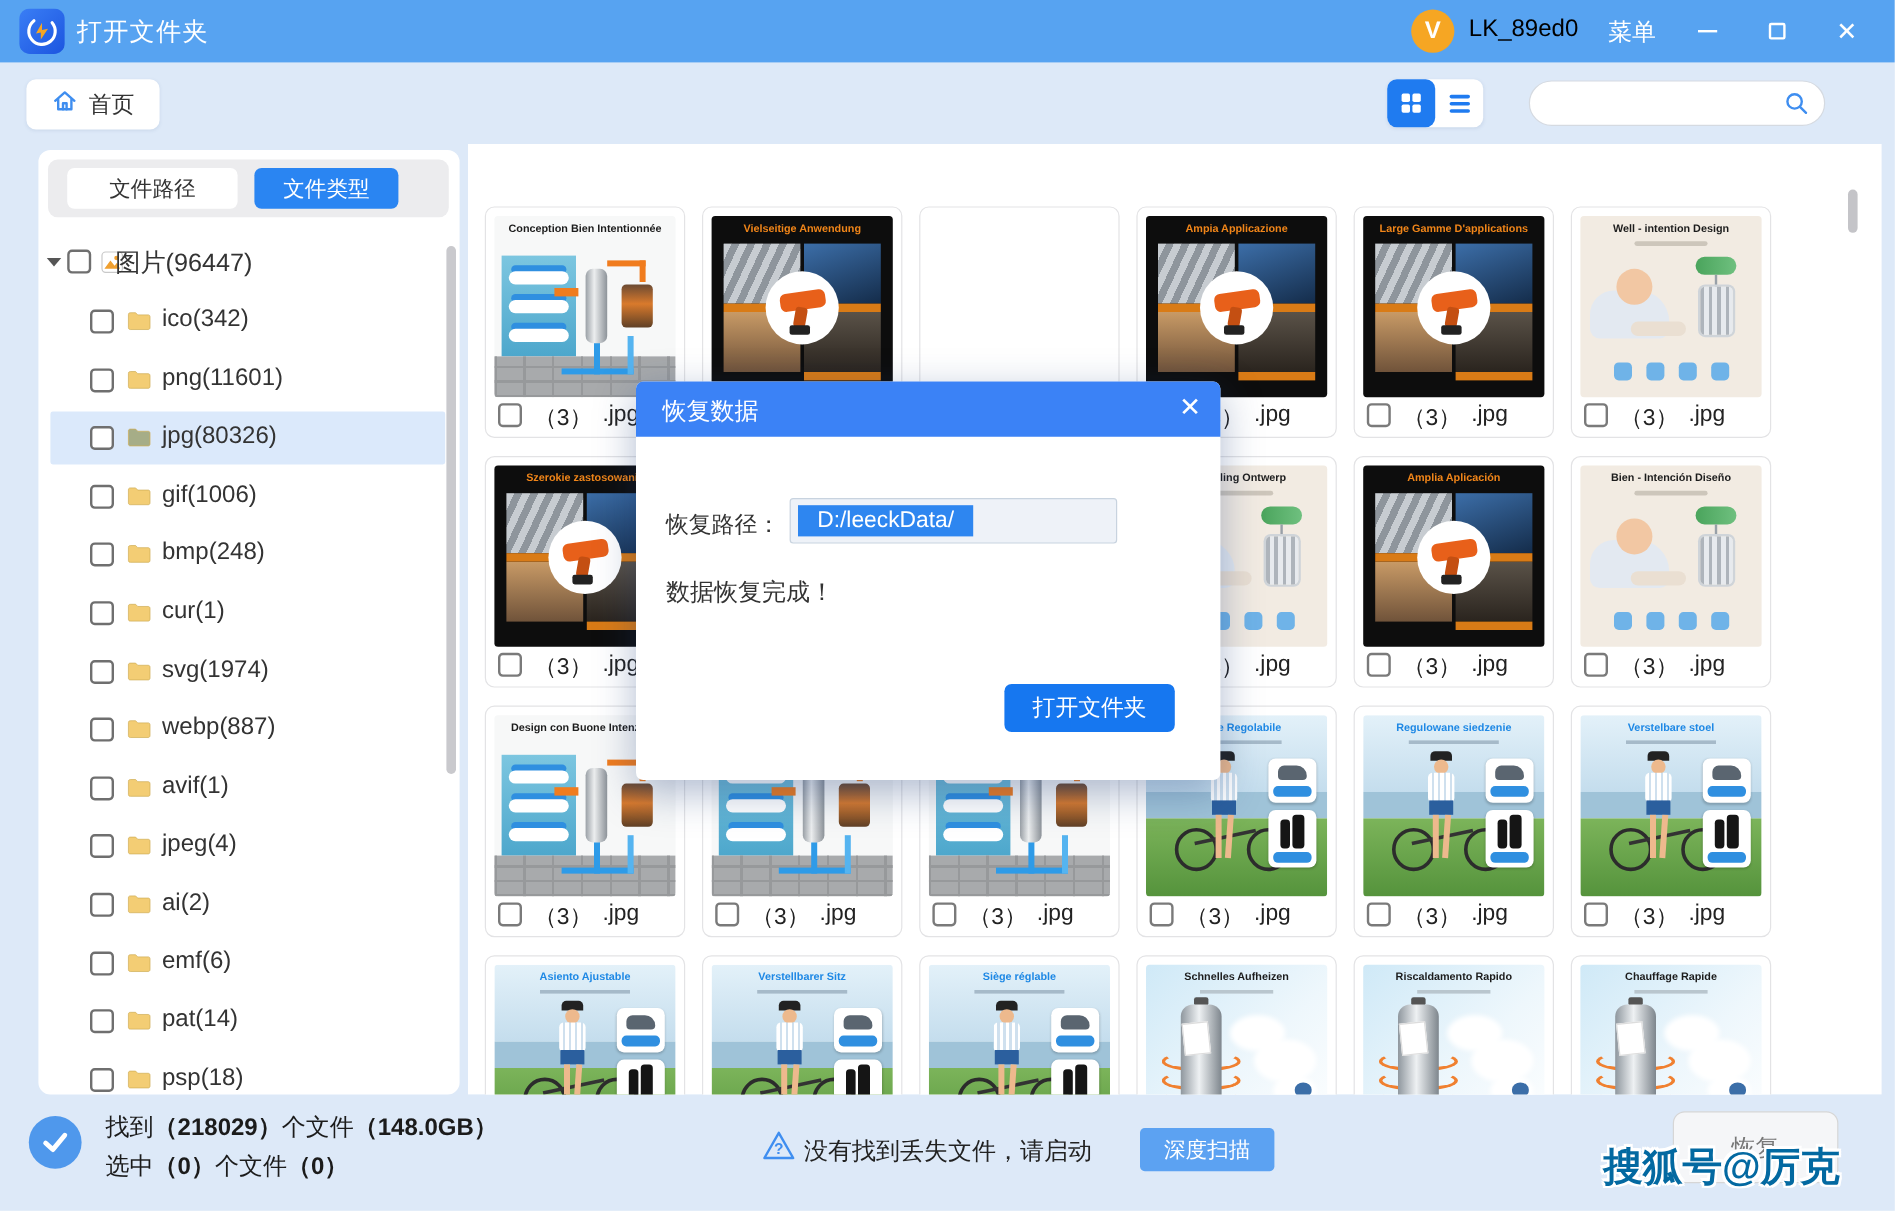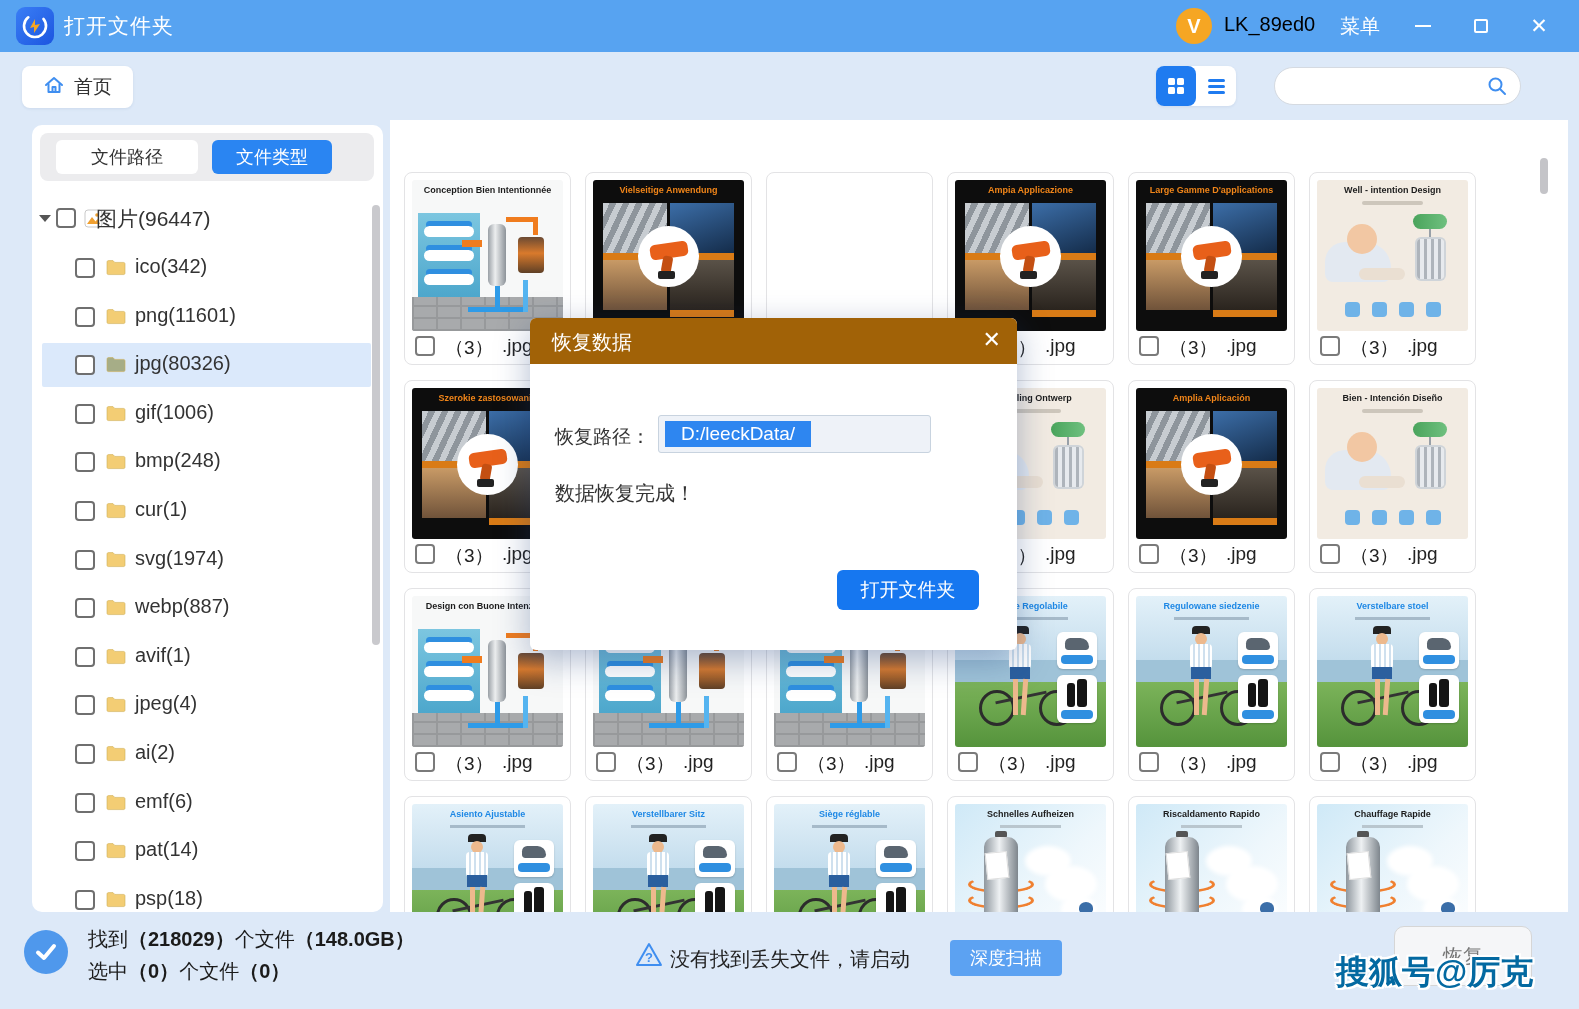--- a/index.html
+++ b/index.html
@@ -138,21 +138,21 @@
   .s-c1{top:72px}.s-c2{top:88px}.s-c3{top:104px}
   .s-puff{background:#fff;border-radius:50%;filter:blur(2px)}
   .s-p1{left:70px;top:42px;width:46px;height:30px}
   .s-p2{left:90px;top:62px;width:52px;height:36px}
   .s-p3{left:106px;top:92px;width:36px;height:26px}
   .s-ball{left:124px;top:98px;width:14px;height:12px;background:#3b6ea8;border-radius:50% 50% 40% 40%}
 
   
   .modal{position:absolute;left:530px;top:318px;width:487px;height:332px;background:#fff;border-radius:6px;
          box-shadow:0 10px 34px rgba(30,60,120,.35);z-index:50}
-  .modal-head{position:absolute;left:0;top:0;right:0;height:46px;background:#a16207;border-radius:6px 6px 0 0}
+  .modal-head{position:absolute;left:0;top:0;right:0;height:46px;background:#3b82f6;border-radius:6px 6px 0 0}
   .modal-title{position:absolute;left:22px;top:11px;font-size:20px;color:#fff}
   .modal-close{position:absolute;right:16px;top:9px;font-size:22px;color:#fff}
   .path-label{position:absolute;left:25px;top:106px;font-size:19px;color:#333}
   .path-input{position:absolute;left:128px;top:97px;width:273px;height:38px;background:#eef2f8;border:1px solid #c8d3df;
               border-radius:3px;display:flex;align-items:center;padding-left:6px}
   .path-sel{background:#2e86f0;color:#fff;font-size:19px;padding:2px 16px;white-space:nowrap}
   .modal-status{position:absolute;left:25px;top:162px;font-size:20px;color:#333}
   .open-btn{position:absolute;left:307px;top:252px;width:142px;height:40px;background:#1677f0;color:#fff;border-radius:6px;
             font-size:19px;display:flex;align-items:center;justify-content:center}
 

